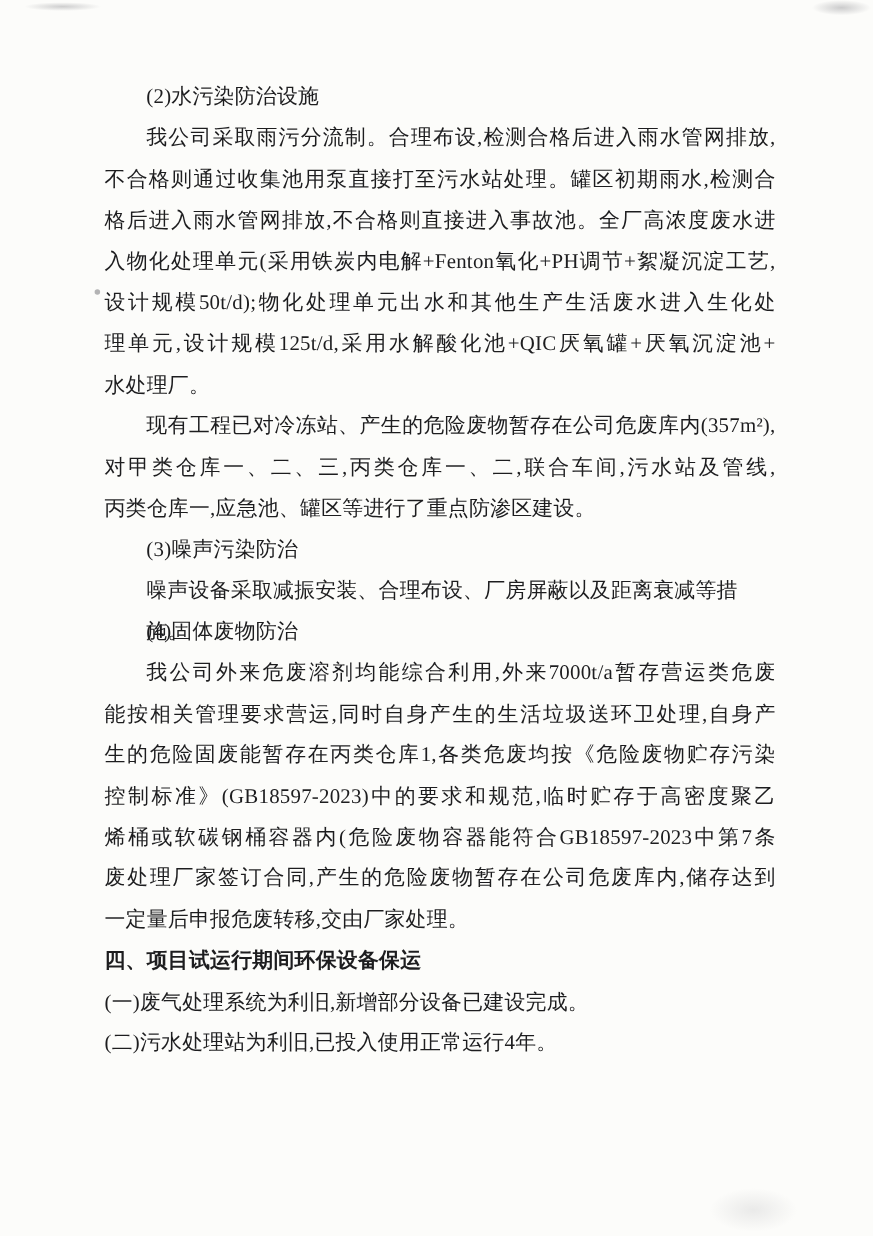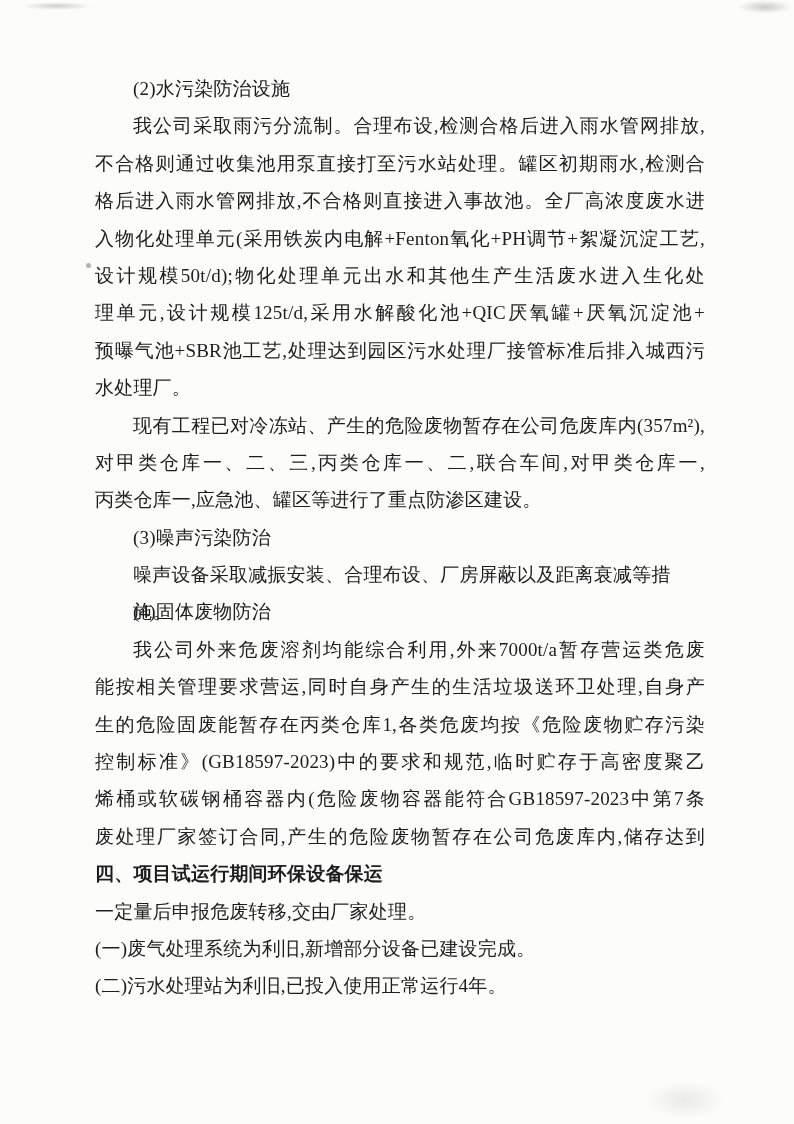--- a/index.html
+++ b/index.html
@@ -75,32 +75,31 @@
   <div class="artifact br"></div>
   <div class="artifact dot"></div>
   <div class="content">
       <div class="line indent">(2)水污染防治设施</div>
       <div class="line indent fill">我公司采取雨污分流制。合理布设,检测合格后进入雨水管网排放,</div>
       <div class="line fill">不合格则通过收集池用泵直接打至污水站处理。罐区初期雨水,检测合</div>
       <div class="line fill">格后进入雨水管网排放,不合格则直接进入事故池。全厂高浓度废水进</div>
       <div class="line fill">入物化处理单元(采用铁炭内电解+Fenton氧化+PH调节+絮凝沉淀工艺,</div>
       <div class="line fill">设计规模50t/d);物化处理单元出水和其他生产生活废水进入生化处</div>
       <div class="line fill">理单元,设计规模125t/d,采用水解酸化池+QIC厌氧罐+厌氧沉淀池+</div>
-      <div class="line fill">预曝气池+SBR池工艺,处理达到园区污水处理厂接管标准后排入城西污</div>
       <div class="line">水处理厂。</div>
       <div class="line indent fill">现有工程已对冷冻站、产生的危险废物暂存在公司危废库内(357m²),</div>
-      <div class="line fill">对甲类仓库一、二、三,丙类仓库一、二,联合车间,对甲类仓库一,</div>
+      <div class="line fill">对甲类仓库一、二、三,丙类仓库一、二,联合车间,污水站及管线,</div>
       <div class="line">丙类仓库一,应急池、罐区等进行了重点防渗区建设。</div>
       <div class="line indent">(3)噪声污染防治</div>
       <div class="line indent">噪声设备采取减振安装、合理布设、厂房屏蔽以及距离衰减等措施。</div>
       <div class="line indent">(4)固体废物防治</div>
       <div class="line indent fill">我公司外来危废溶剂均能综合利用,外来7000t/a暂存营运类危废</div>
       <div class="line fill">能按相关管理要求营运,同时自身产生的生活垃圾送环卫处理,自身产</div>
       <div class="line fill">生的危险固废能暂存在丙类仓库1,各类危废均按《危险废物贮存污染</div>
       <div class="line fill">控制标准》(GB18597-2023)中的要求和规范,临时贮存于高密度聚乙</div>
       <div class="line fill">烯桶或软碳钢桶容器内(危险废物容器能符合GB18597-2023中第7条</div>
       <div class="line fill">废处理厂家签订合同,产生的危险废物暂存在公司危废库内,储存达到</div>
+      <div class="line">一定量后申报危废转移,交由厂家处理。</div>
       <div class="line bold">四、项目试运行期间环保设备保运</div>
-      <div class="line">一定量后申报危废转移,交由厂家处理。</div>
       <div class="line">(一)废气处理系统为利旧,新增部分设备已建设完成。</div>
       <div class="line">(二)污水处理站为利旧,已投入使用正常运行4年。</div>
     </div>
 </div>
 
 </body></html>

